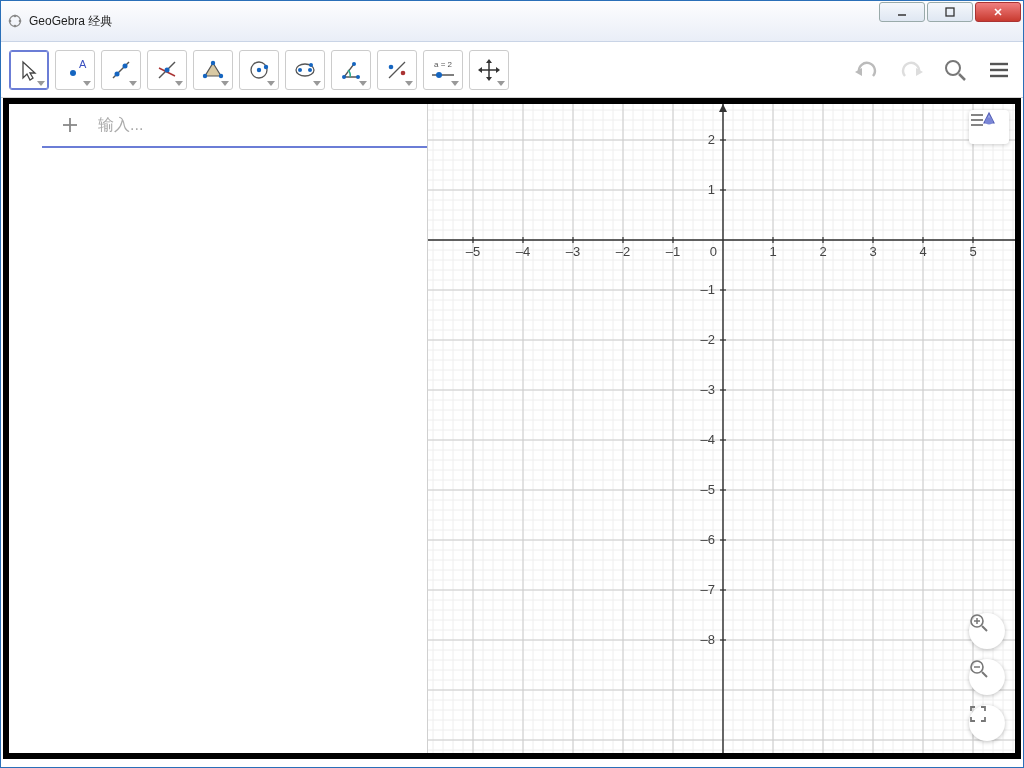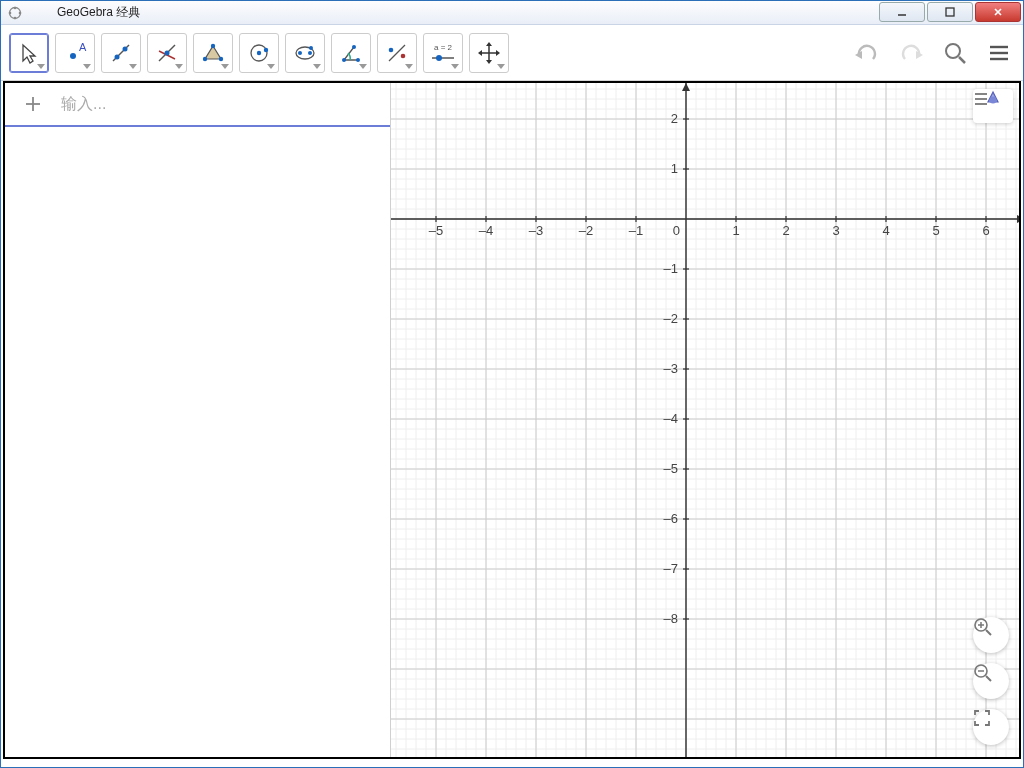--- a/index.html
+++ b/index.html
@@ -1,37 +1,37 @@
 <!DOCTYPE html>
 <html><head>
 <meta charset="utf-8">
 <style>
 * { box-sizing: border-box; margin: 0; padding: 0; font-family: "Segoe UI", Tahoma, sans-serif; }
 body { width: 1024px; height: 768px; overflow: hidden; background: #e8e8e8; }
 
 
 .window { width: 1024px; height: 768px; background: #fff; border: 1px solid #2a6fb8; display: flex; flex-direction: column; }
-.titlebar { height: 24px; background: linear-gradient(#fdfdfe,#e9eef7); display: flex; align-items: center; border-bottom: 1px solid #c9d4e6; gap: 28px; }
+.titlebar { height: 41px; background: linear-gradient(#fdfdfe,#e9eef7); display: flex; align-items: center; border-bottom: 1px solid #c9d4e6; }
 .titlebar .icon { width: 16px; height: 16px; margin: 0 6px; display:flex; align-items:center; justify-content:center;}
 .titlebar .title { font-size: 12px; color:#222; }
 .winbtns { margin-left:auto; display:flex; height:100%; }
 .winbtn { width:46px; height:20px; margin-top:1px; display:flex; align-items:center; justify-content:center; border:1px solid #9aa; border-radius:3px; margin-right:2px; background:linear-gradient(#f4f7fb,#dfe7f2); }
 .winbtn.close { background:linear-gradient(#f07f7f,#c83a2f); border-color:#a33; }
 .winbtn svg { display:block; }
 
 
 .toolbar { height: 56px; border-bottom:1px solid #d5d5d5; display:flex; align-items:center; padding:0 8px; gap:6px; background:#fff;}
 .tbtn { width:40px; height:40px; border:1px solid #ccc; border-radius:3px; background:#fff; display:flex; align-items:center; justify-content:center; position:relative; }
 .tbtn.active { border-color:#6b7dd6; box-shadow: inset 0 0 0 1px #6b7dd6; }
 .tbtn::after { content:""; position:absolute; right:3px; bottom:3px; border-left:4px solid transparent; border-right:4px solid transparent; border-top:5px solid #999;}
 .tool-right { margin-left:auto; display:flex; align-items:center; gap:12px;}
 .ibtn { width:32px; height:32px; display:flex; align-items:center; justify-content:center; background:transparent; border:none; }
 
 
-.body { flex:1; display:flex; min-height:0; background:#fff; border:2px solid #000000; margin:0 2px 8px 2px;}
+.body { flex:1; display:flex; min-height:0; background:#fff; border:6px solid #000000; margin:0 2px 8px 2px;padding-left:33px;}
 .sidebar { width:386px; border-right:1px solid #d0d0d0; display:flex; flex-direction:column; background:#fff;}
 .input-row { display:flex; align-items:center; height:44px; border-bottom:2px solid #6b7dd6;}
 .addbtn { width:56px; height:100%; display:flex; align-items:center; justify-content:center; color:#888; font-size:24px; font-weight:300; }
 .algebra-input { flex:1; border:none; outline:none; font-size:16px; color:#333; }
 .algebra-input::placeholder { color:#aaa; }
 
 .graph { flex:1; position:relative; overflow:hidden; }
 .graph svg { position:absolute; inset:0; }
 .tick-label { font-size:13px; fill:#444; font-family: Arial, sans-serif;}
 

